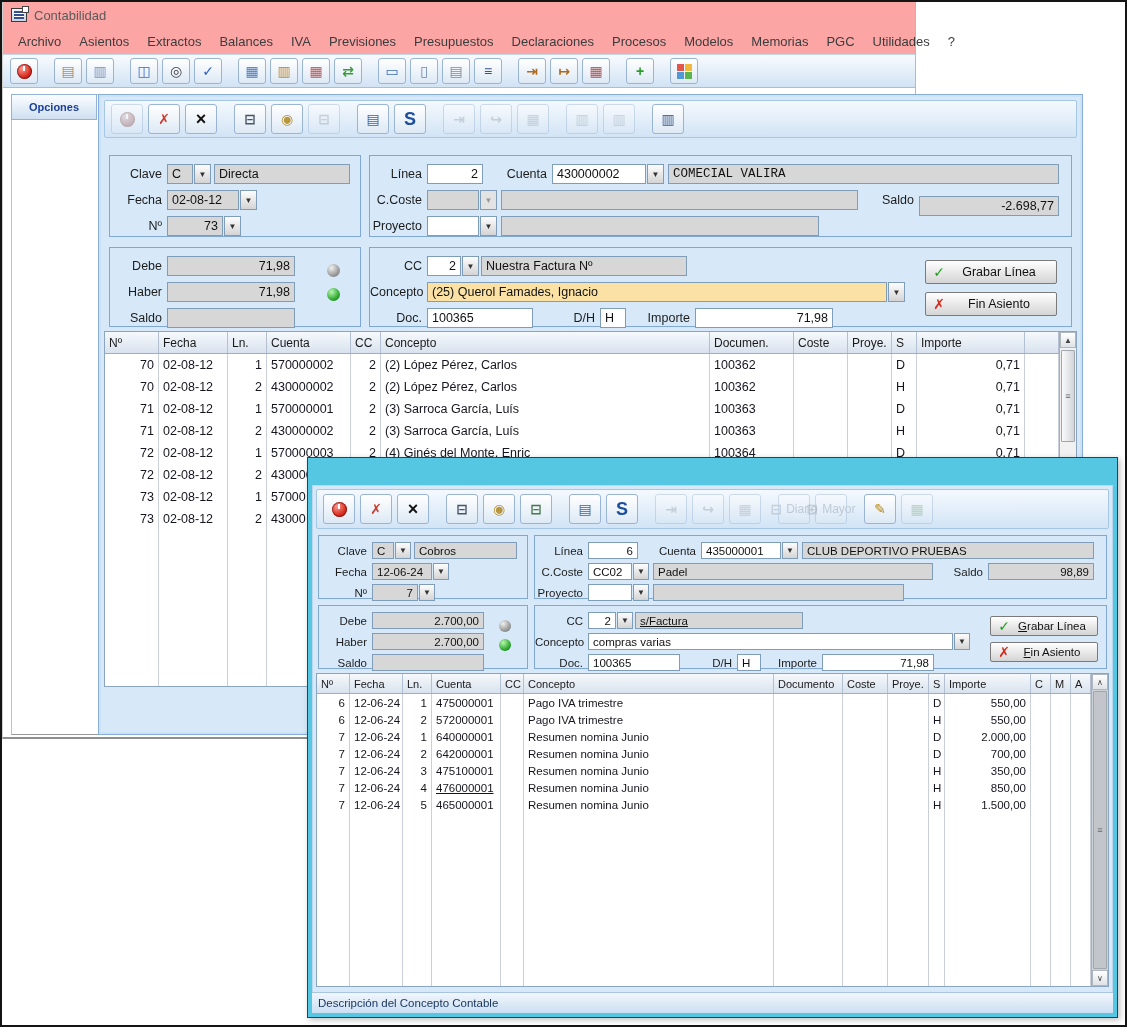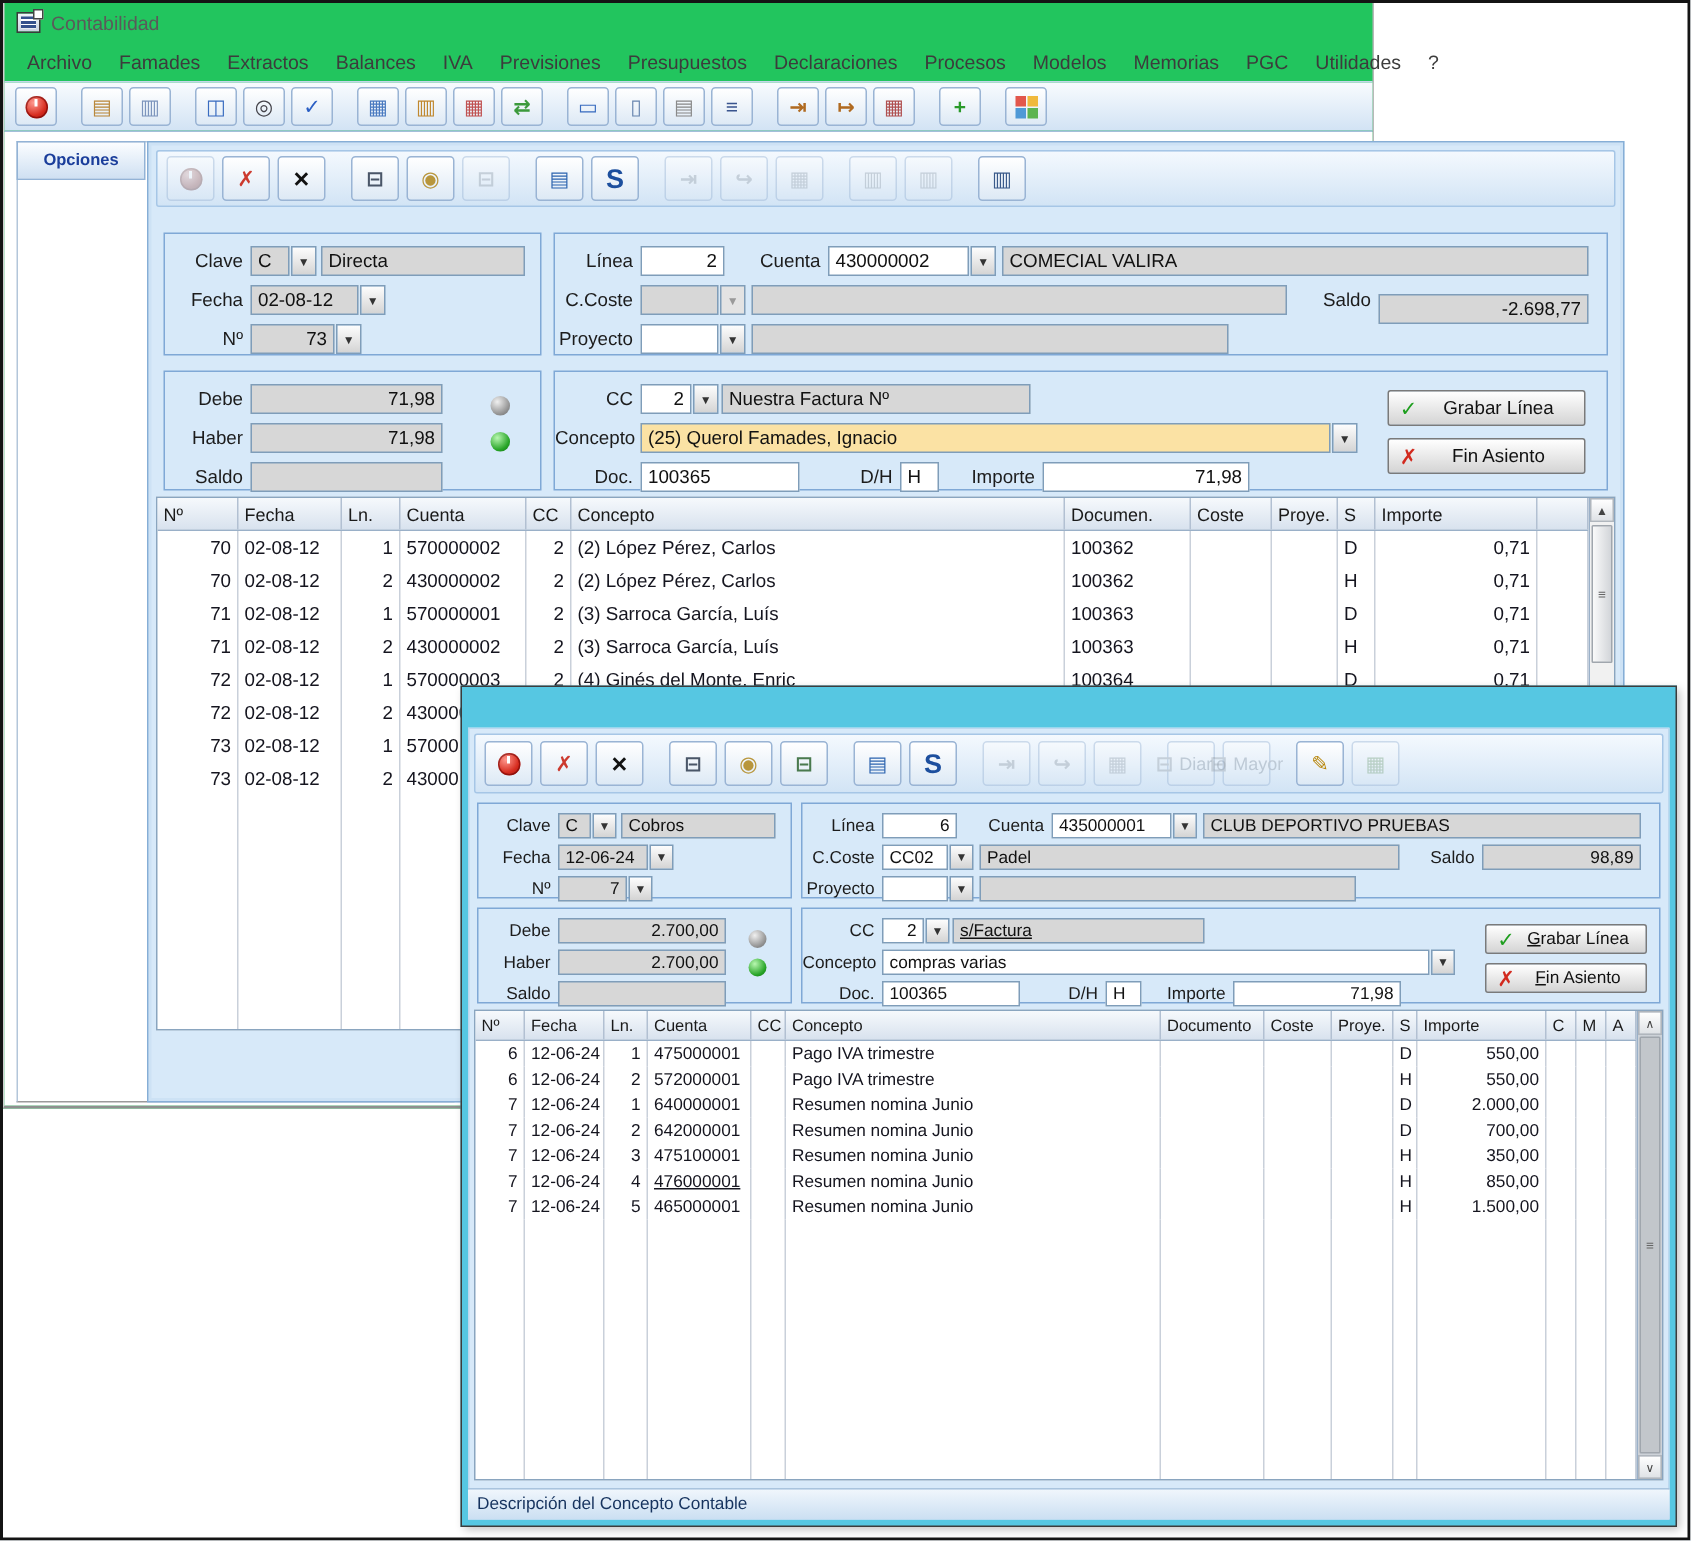--- a/index.html
+++ b/index.html
@@ -1,20 +1,20 @@
 <!DOCTYPE html>
 <html><head>
 <meta charset="utf-8">
 <style>
   html,body{margin:0;padding:0;background:#e8e8e8;}
   *{box-sizing:border-box;font-family:"Liberation Sans","DejaVu Sans",sans-serif;}
   .screen{position:relative;width:1127px;height:1027px;background:#ffffff;border:2px solid #141414;overflow:hidden;}
 
   
-  .main-window{position:absolute;left:0;top:0;width:914px;height:737px;background:#22c55e;
+  .main-window{position:absolute;left:0;top:0;width:914px;height:737px;background:#fca5a5;
     border-right:1px solid #b8b8b8;border-bottom:2px solid #8f8f8f;border-left:1px solid #cfcfcf;}
   .mw-titlebar{height:26px;display:flex;align-items:center;gap:7px;padding-left:8px;}
   .mw-title{font-size:13px;color:#5a5a5a;}
   .app-icon{width:16px;height:14px;border:1px solid #3a3a3a;position:relative;flex:0 0 auto;
     background:linear-gradient(#f2f5fa,#c9d3e0);}
   .app-icon::before{content:"";position:absolute;left:2px;right:2px;top:2px;bottom:2px;
     background:repeating-linear-gradient(0deg,#34508c 0 2px,#ffffff 2px 3px);}
   .app-icon::after{content:"";position:absolute;right:-3px;top:-3px;width:5px;height:5px;background:#fff;border:1px solid #444;}
   .mw-menubar{height:26px;display:flex;align-items:center;padding-left:6px;}
   .menu-item{font-size:13px;color:#3c3c3c;padding:3px 9px;cursor:default;}
@@ -127,21 +127,21 @@
 
 <div class="screen">
 
   <div class="main-window">
     <div class="mw-titlebar">
       <span class="app-icon"></span>
       <span class="mw-title">Contabilidad</span>
     </div>
     <div class="mw-menubar" id="menubar">
         <span class="menu-item">Archivo</span>
-        <span class="menu-item">Famades</span>
+        <span class="menu-item">Asientos</span>
         <span class="menu-item">Extractos</span>
         <span class="menu-item">Balances</span>
         <span class="menu-item">IVA</span>
         <span class="menu-item">Previsiones</span>
         <span class="menu-item">Presupuestos</span>
         <span class="menu-item">Declaraciones</span>
         <span class="menu-item">Procesos</span>
         <span class="menu-item">Modelos</span>
         <span class="menu-item">Memorias</span>
         <span class="menu-item">PGC</span>
@@ -302,21 +302,21 @@
           </div>
         </div>
 
         <div class="grp" style="left:270px;top:60px;right:10px;height:82px;padding:4px 6px 0 0;">
           <div class="frow">
             <span class="flbl">Línea</span>
             <span class="fld white right" style="width:56px;">2</span>
             <span class="flbl" style="width:64px;">Cuenta</span>
             <span class="fld white" style="width:94px;">430000002</span>
             <span class="dd">▼</span>
-            <span class="fld grow" style="margin-left:4px;">COMECIAL VALIRA</span>
+            <span class="fld grow" style="margin-left:4px;font-family:Liberation Mono, monospace;">COMECIAL VALIRA</span>
           </div>
           <div class="frow">
             <span class="flbl">C.Coste</span>
             <span class="fld" style="width:52px;"></span>
             <span class="dd dim">▼</span>
             <span class="fld grow" style="margin-left:4px;margin-right:14px;"></span>
             <span class="flbl" style="width:42px;">Saldo</span>
             <span class="fld right" style="width:140px;margin-top:11px;">-2.698,77</span>
           </div>
           <div class="frow">

